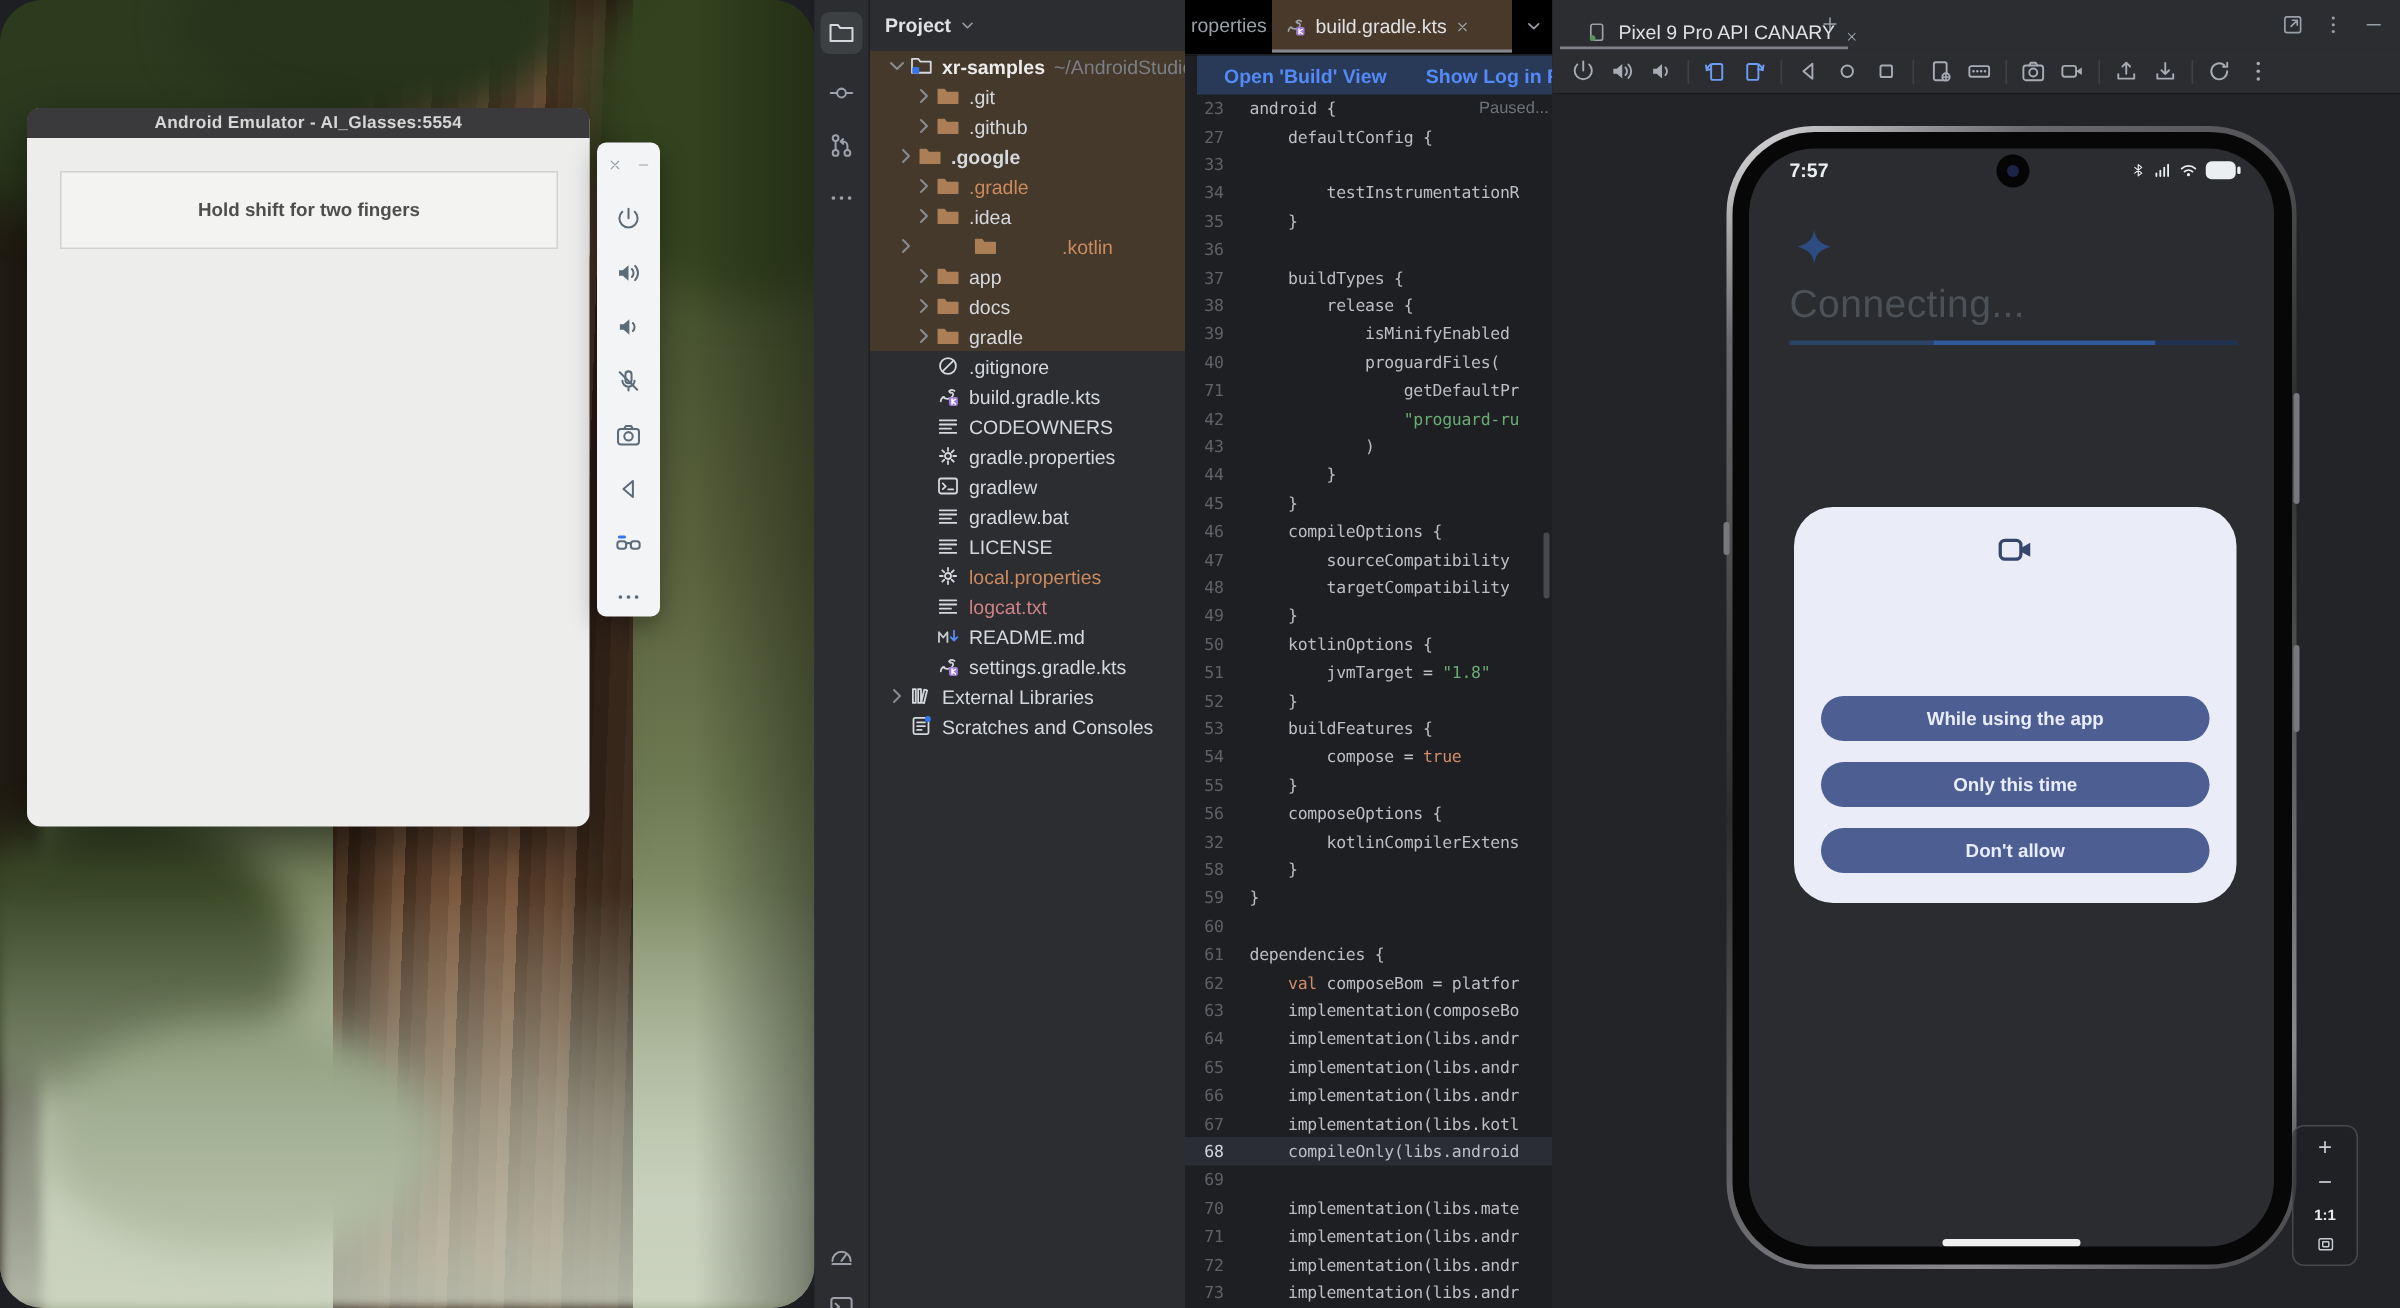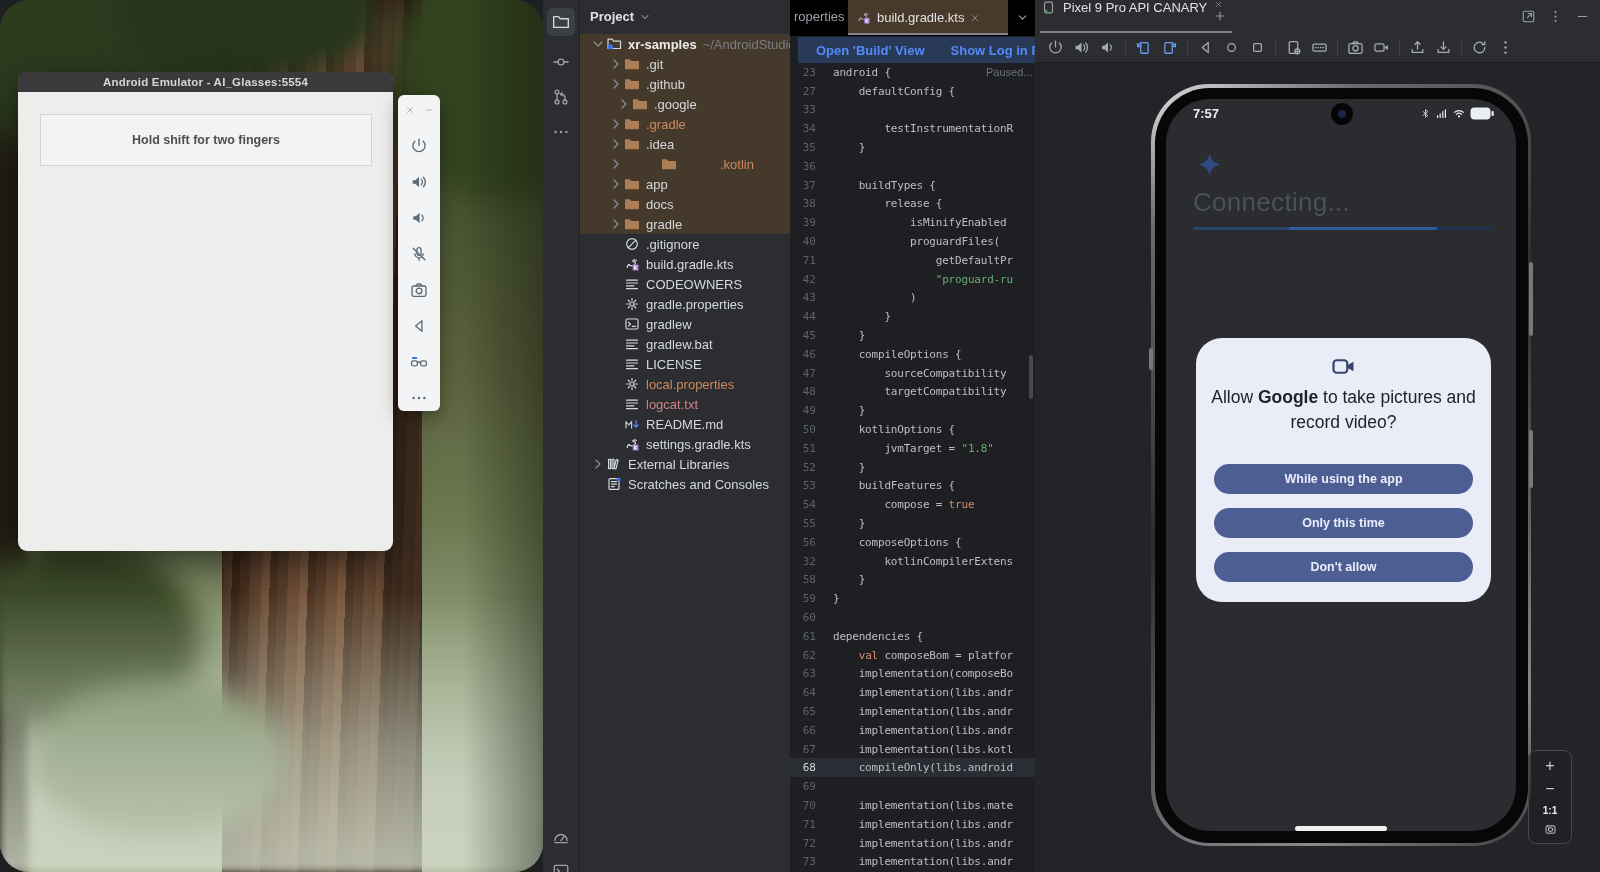--- a/index.html
+++ b/index.html
@@ -84,21 +84,21 @@
   .lnum{width:26px;text-align:right;color:#5e6266;flex:0 0 26px;}
   .crow.cur .lnum{color:#d3d6db;}
   .ccode{white-space:pre;margin-left:17px;letter-spacing:-.2px;color:#bcbec4;overflow:hidden;}
   .tk-s{color:#6aab73;} .tk-k{color:#cf8e6d;}
   .inlay{position:absolute;left:196px;top:3px;color:#6e737b;font-size:11px;font-family:"Liberation Sans",sans-serif;}
   .scrollthumb{position:absolute;left:239px;top:355px;width:4px;height:44px;background:#47494e;border-radius:2px;}
 
   
   .devices{position:absolute;left:492px;top:0;width:565px;height:872px;background:#232428;}
   .dev-tabbar{position:absolute;left:0;top:0;width:100%;height:33px;background:#2b2d30;}
-  .dev-tab{position:absolute;left:0;top:0;height:29px;display:flex;align-items:flex-start;gap:7px;padding:0 6px;}
+  .dev-tab{position:absolute;left:16px;top:0;height:29px;display:flex;align-items:flex-end;gap:7px;padding:0 6px;}
   .dev-tab .dic{width:15px;height:15px;color:#9da0a8;}
   .dev-tab .dlbl{color:#dfe1e5;font-size:13px;}
   .dev-tab .tx{width:9px;height:9px;color:#9aa0a8;}
   .dev-plus{position:absolute;left:178px;top:9px;width:14px;height:14px;color:#9aa0a8;}
   .dev-underline{position:absolute;left:5px;top:31px;width:192px;height:2px;background:#7e8288;}
   .win-ctl{position:absolute;top:9px;display:flex;gap:12px;right:10px;}
   .win-ctl .icon{width:15px;height:15px;color:#9aa0a8;}
   .dev-toolbar{position:absolute;left:0;top:33px;width:100%;height:30px;background:#2b2d30;border-bottom:1px solid #1b1c1f;
     display:flex;align-items:center;gap:9px;padding-left:12px;box-sizing:border-box;}
   .dev-toolbar .ti{width:17px;height:17px;color:#a7abb3;}
@@ -320,21 +320,21 @@
                 <path d="M6 4l4 4-4 4" stroke-width="1.4"></path>
               </svg>
             </span>
             <span class="icon fic" style="color: rgb(172, 126, 85);">
               <svg viewBox="0 0 16 16">
                 <path d="M1.5 3.2h4.3l1.5 1.9h7.2c.3 0 .5.2.5.5v7.2c0 .3-.2.5-.5.5H1.5c-.3 0-.5-.2-.5-.5V3.7c0-.3.2-.5.5-.5z" fill="#ac7e55"></path>
               </svg>
             </span>
             <span class="lbl">.github</span>
           </div>
-          <div class="trow brown" style="padding-left: 36px;">
+          <div class="trow brown" style="padding-left: 16px; font-weight: bold;">
             <span class="icon chev">
               <svg viewBox="0 0 16 16" fill="none" stroke="currentColor" stroke-width="1.2" stroke-linecap="round" stroke-linejoin="round">
                 <path d="M6 4l4 4-4 4" stroke-width="1.4"></path>
               </svg>
             </span>
             <span class="icon fic" style="color: rgb(172, 126, 85);">
               <svg viewBox="0 0 16 16">
                 <path d="M1.5 3.2h4.3l1.5 1.9h7.2c.3 0 .5.2.5.5v7.2c0 .3-.2.5-.5.5H1.5c-.3 0-.5-.2-.5-.5V3.7c0-.3.2-.5.5-.5z" fill="#ac7e55"></path>
               </svg>
             </span>
@@ -359,21 +359,21 @@
                 <path d="M6 4l4 4-4 4" stroke-width="1.4"></path>
               </svg>
             </span>
             <span class="icon fic" style="color: rgb(172, 126, 85);">
               <svg viewBox="0 0 16 16">
                 <path d="M1.5 3.2h4.3l1.5 1.9h7.2c.3 0 .5.2.5.5v7.2c0 .3-.2.5-.5.5H1.5c-.3 0-.5-.2-.5-.5V3.7c0-.3.2-.5.5-.5z" fill="#ac7e55"></path>
               </svg>
             </span>
             <span class="lbl">.idea</span>
           </div>
-          <div class="trow brown" style="padding-left: 28px; gap: 37px;">
+          <div class="trow brown" style="padding-left: 16px; gap: 37px;">
             <span class="icon chev">
               <svg viewBox="0 0 16 16" fill="none" stroke="currentColor" stroke-width="1.2" stroke-linecap="round" stroke-linejoin="round">
                 <path d="M6 4l4 4-4 4" stroke-width="1.4"></path>
               </svg>
             </span>
             <span class="icon fic" style="color: rgb(172, 126, 85);">
               <svg viewBox="0 0 16 16">
                 <path d="M1.5 3.2h4.3l1.5 1.9h7.2c.3 0 .5.2.5.5v7.2c0 .3-.2.5-.5.5H1.5c-.3 0-.5-.2-.5-.5V3.7c0-.3.2-.5.5-.5z" fill="#ac7e55"></path>
               </svg>
             </span>
@@ -952,23 +952,20 @@
           <div class="p-line" style="left:123px;width:148px;background:#2f5a9c;"></div>
           <div class="p-line" style="left:271px;width:55px;background:#1e3251;"></div>
 
           <div class="p-dialog">
             <span class="icon d-vicon">
                 <svg viewBox="0 0 16 16" fill="none" stroke="currentColor" stroke-width="1.4" stroke-linecap="round" stroke-linejoin="round">
                   <rect x="1.6" y="4" width="8.8" height="8" rx="2"></rect>
                   <path d="M10.4 8.8l4 2.2V5l-4 2.2" fill="currentColor" stroke="none"></path>
                 </svg>
               </span>
-            <div class="d-title">
-              <span>Allow </span><b>Google</b><span> to take pictures and record video?</span>
-            </div>
             <div id="dlg-buttons">
                 <div class="pill" style="top: 126px;">While using the app</div>
                 <div class="pill" style="top: 170px;">Only this time</div>
                 <div class="pill" style="top: 214px;">Don't allow</div>
               </div>
           </div>
 
           <div class="p-home"></div>
         </div>
       </div>

